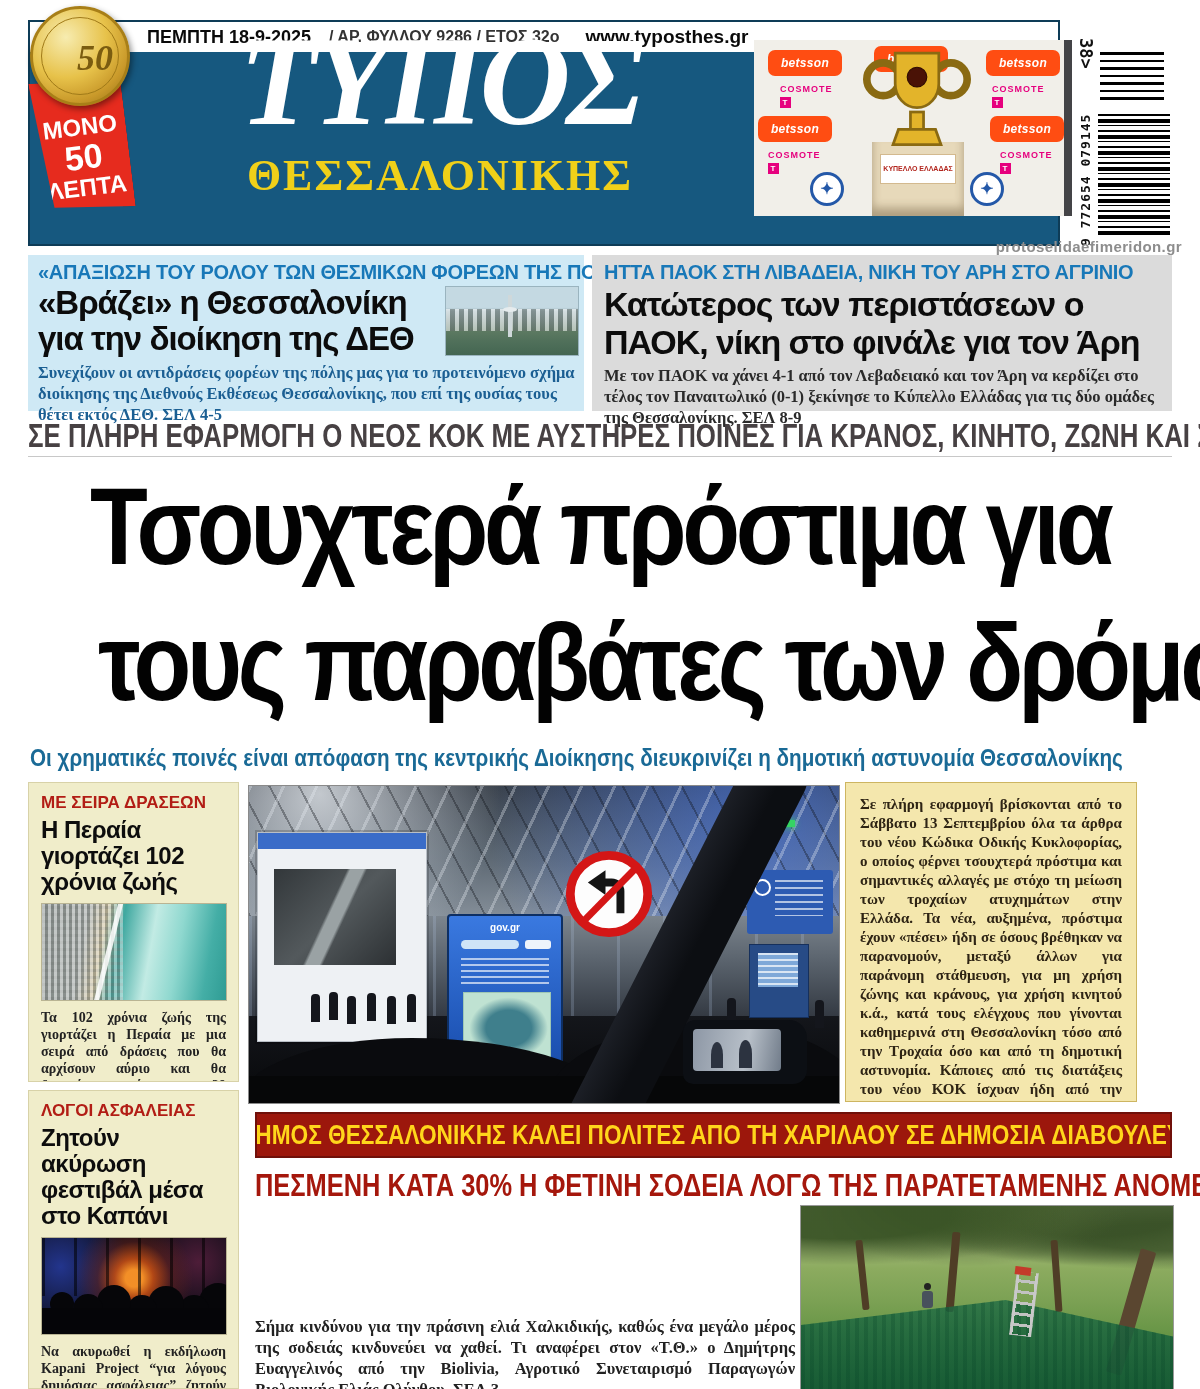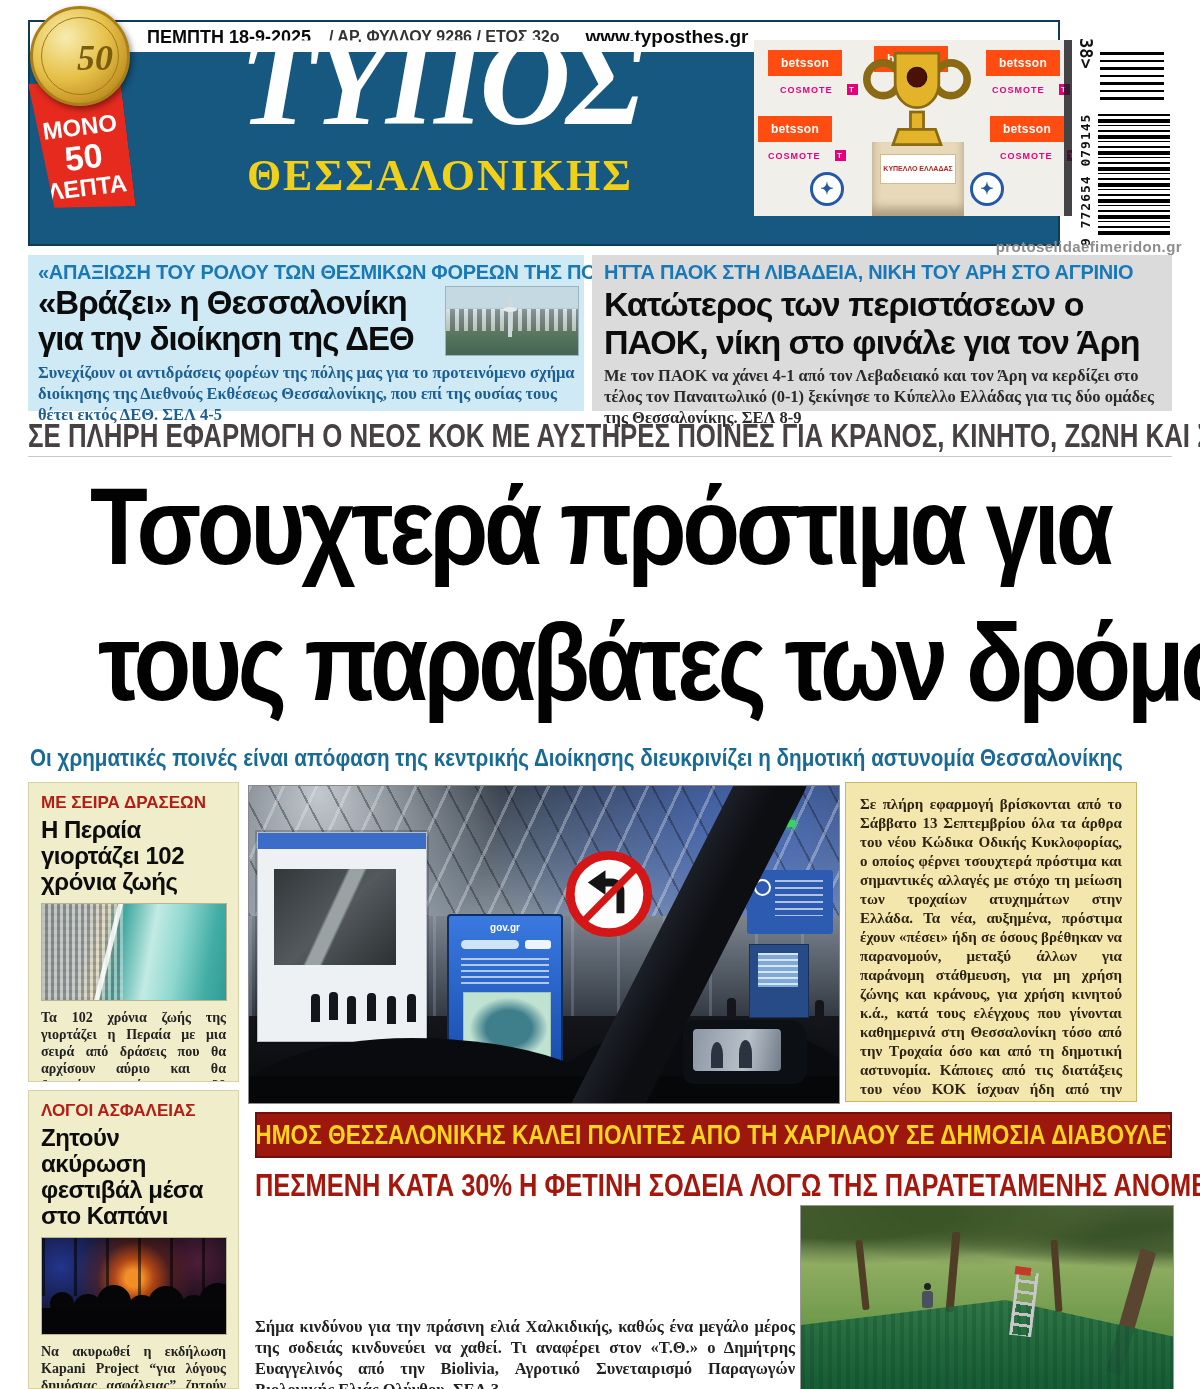--- a/index.html
+++ b/index.html
@@ -32,23 +32,23 @@
       box-shadow:2px 3px 5px rgba(0,0,0,.35);display:flex;flex-direction:column;align-items:center;justify-content:flex-end;
       padding-bottom:10px;box-sizing:border-box;color:#fff;font-weight:bold;text-align:center;
       clip-path:polygon(0 0,100% 6%,100% 100%,12% 94%);}
   #ribbon .r1{font-size:24px;line-height:26px;}
   #ribbon .r2{font-size:34px;line-height:34px;}
   #ribbon .r3{font-size:24px;line-height:28px;}
 
   
   #mphoto{left:724px;top:18px;width:322px;height:176px;background:#f1efe9;overflow:hidden;}
   #mphoto .shade{position:absolute;right:0;top:0;width:12px;height:100%;background:rgba(25,25,30,.8);}
-  .bpill{position:absolute;width:74px;height:26px;background:#ff4d12;border-radius:0;color:#fff;font-weight:bold;
-      font-size:12px;display:flex;align-items:center;justify-content:center;letter-spacing:.3px;}
-  .cosm{position:absolute;font-size:9px;font-weight:bold;color:#e6007e;letter-spacing:1px;display:flex;align-items:center;gap:14px;}
+  .bpill{position:absolute;width:74px;height:26px;background:#ff4d12;border-radius:7px;color:#fff;font-weight:bold;
+      font-style:italic;font-size:12px;display:flex;align-items:center;justify-content:center;letter-spacing:.3px;}
+  .cosm{position:absolute;font-size:9px;font-weight:bold;color:#e6007e;letter-spacing:1px;display:flex;align-items:flex-start;gap:3px;flex-direction:column;}
   .tbox{display:inline-block;width:11px;height:11px;background:#e6007e;color:#fff;font-size:8px;font-weight:bold;
       text-align:center;line-height:11px;font-style:normal;}
   .clogo{position:absolute;width:34px;height:34px;border-radius:50%;background:#fff;border:3px solid #2458a8;box-sizing:border-box;
       color:#2458a8;font-size:16px;text-align:center;line-height:28px;font-weight:bold;}
   #plinth{position:absolute;left:118px;top:102px;width:92px;height:74px;background:#e7d9ba;box-shadow:inset 0 -8px 10px rgba(90,70,40,.4);}
   #plinth .lab{position:absolute;left:8px;top:12px;width:76px;height:30px;background:#fff;border:1px solid #d3b98e;
       display:flex;align-items:center;justify-content:center;text-align:center;
       font-size:7px;font-weight:bold;color:#b3261e;line-height:8px;padding:1px;box-sizing:border-box;}
   #trophy{position:absolute;left:108px;top:0px;z-index:3;}
 

